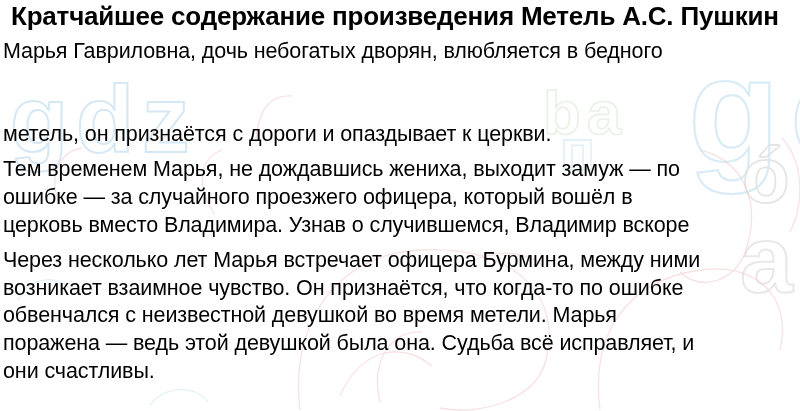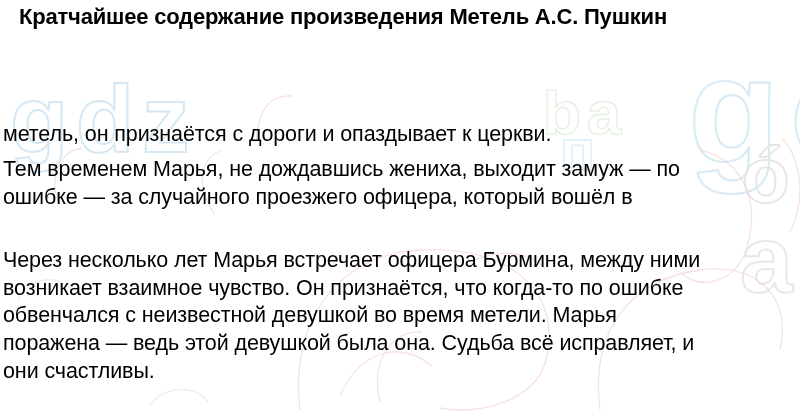--- a/index.html
+++ b/index.html
@@ -28,24 +28,24 @@
     font-family: "Liberation Sans", sans-serif;
     font-weight: bold;
     fill: none;
   }
   .content {
     position: relative;
     z-index: 1;
     padding: 1px 6px 0 3px;
   }
   .page-title {
-    font-size: 22px;
+    font-size: 26px;
     font-weight: bold;
     line-height: 27px;
-    margin: 2px 0 8px 16px;
+    margin: 2px 0 8px 8px;
     letter-spacing: -0.2px;
   }
   .para {
     font-size: 21.5px;
     line-height: 27.6px;
     margin: 0 0 8px 0;
     letter-spacing: -0.1px;
   }
   .para .b {
     font-weight: normal;
@@ -78,17 +78,17 @@
 
   <g fill="none" stroke-width="1.4" opacity="0.7">
     <path d="M18,300 C28,278 55,273 72,290" stroke="#d8ecf5"></path>
     <path d="M150,405 C165,385 195,385 208,402" stroke="#d8ecf5"></path>
   </g>
 </svg>
 
 <div class="content">
   <h1 class="page-title">Кратчайшее содержание произведения Метель А.С. Пушкин</h1>
   <div id="paragraphs">
-      <p class="para"><br><br><br><span class="b">метель</span><span>, он признаётся с дороги и опаздывает к церкви.</span></p>
-      <p class="para"><span>Тем временем Марья, не дождавшись жениха, выходит замуж — </span><span class="b">по</span><br><span class="b">ошибке</span><span> — за случайного проезжего офицера, который вошёл в</span><br><br></p>
+      <p class="para"><span>Марья Гавриловна, дочь небогатых дворян, влюбляется в бедного</span><br><br><br><span class="b">метель</span><span>, он признаётся с дороги и опаздывает к церкви.</span></p>
+      <p class="para"><span>Тем временем Марья, не дождавшись жениха, выходит замуж — </span><span class="b">по</span><br><span class="b">ошибке</span><span> — за случайного проезжего офицера, который вошёл в</span><br><span>церковь вместо Владимира. Узнав о случившемся, Владимир вскоре</span><br></p>
       <p class="para"><span>Через несколько лет Марья встречает офицера </span><span class="b">Бурмина</span><span>, между ними</span><br><span>возникает взаимное чувство. Он признаётся, что когда-то </span><span class="b">по ошибке</span><br><span class="b">обвенчался</span><span> с неизвестной девушкой во время метели. Марья</span><br><span>поражена — ведь </span><span class="b">этой девушкой была она</span><span>. Судьба всё исправляет, и</span><br><span>они счастливы.</span></p>
     </div>
 </div>
 
 </body></html>

